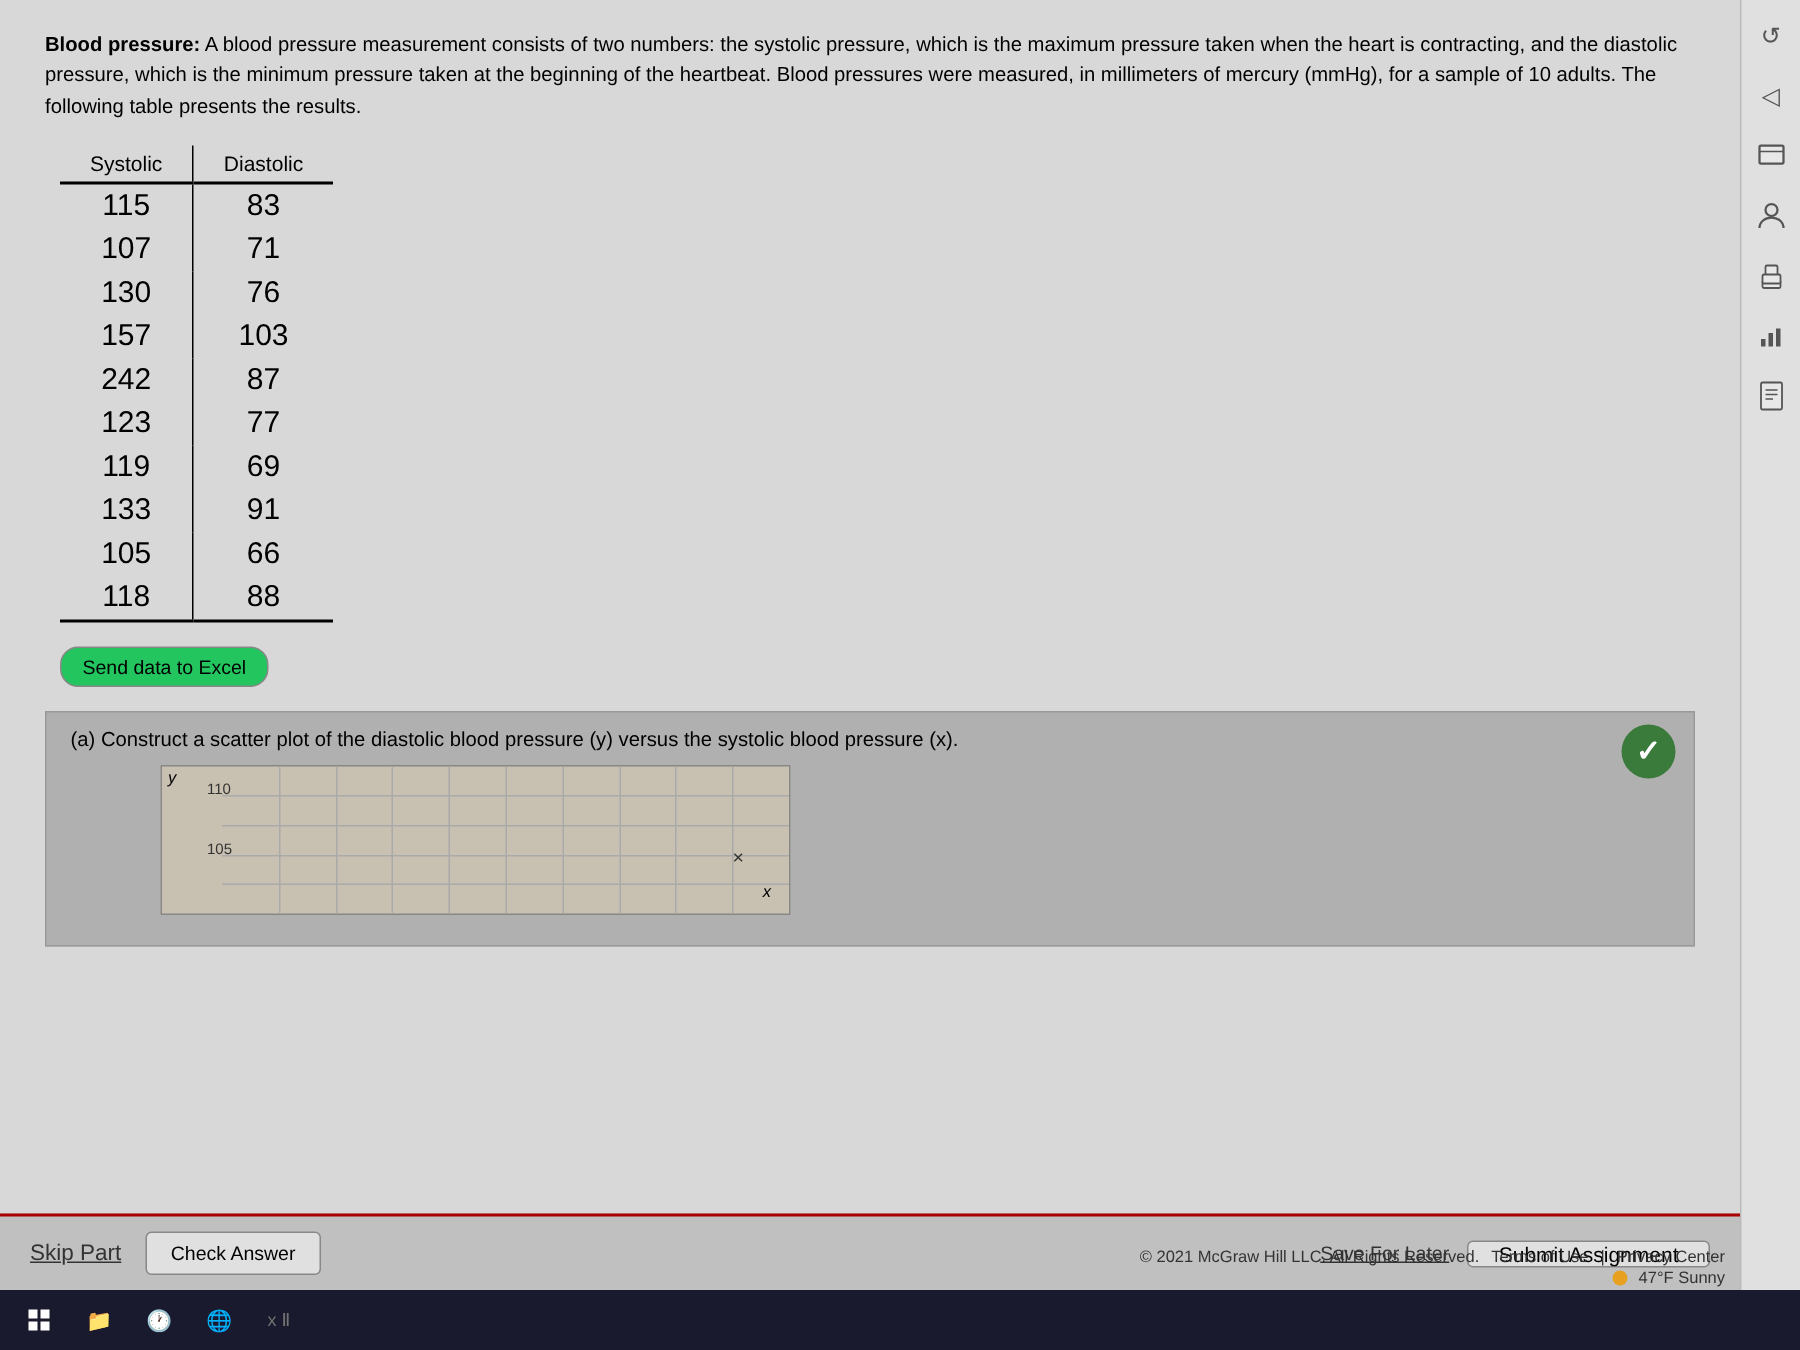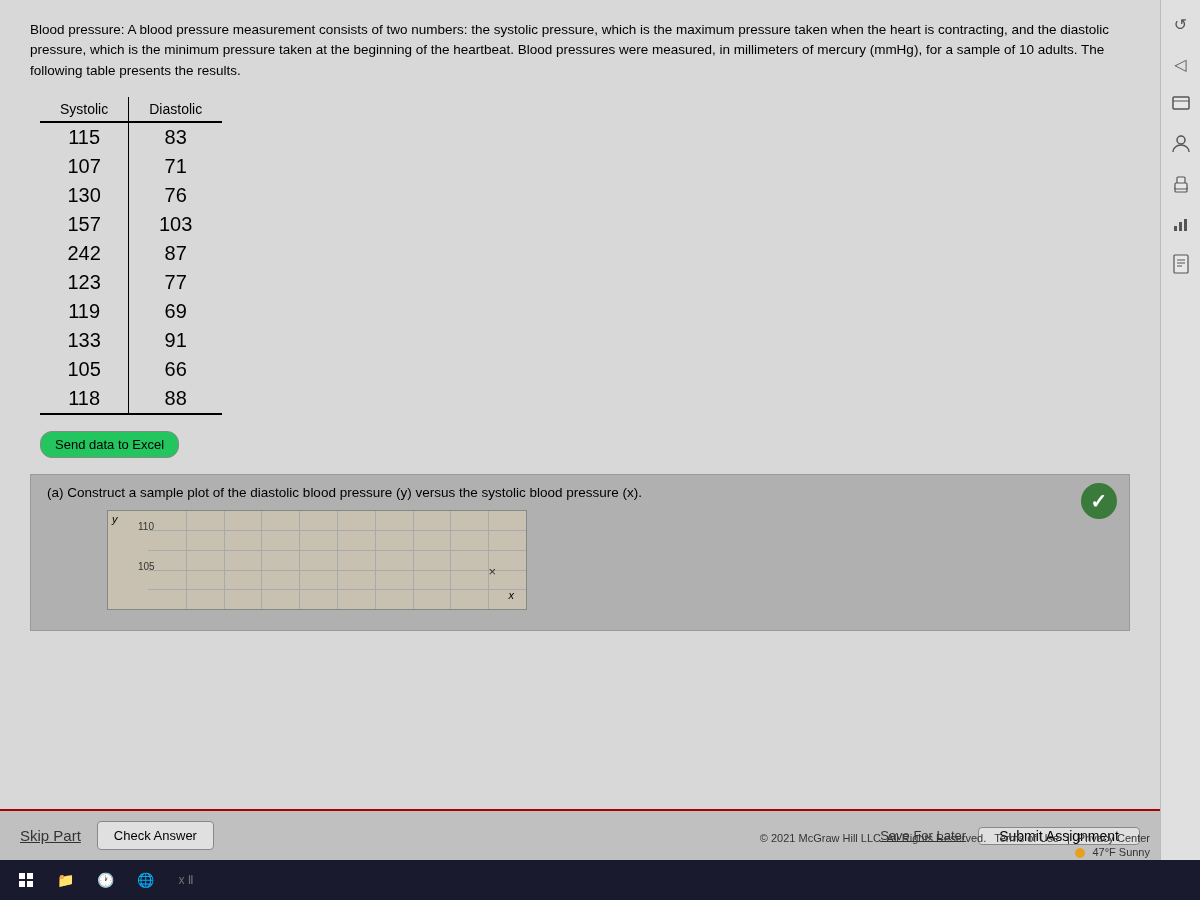--- a/index.html
+++ b/index.html
@@ -55,21 +55,21 @@
     
     .problem-text {
       font-size: 13.5px;
       line-height: 1.5;
       color: #000;
       margin-bottom: 16px;
       font-weight: normal;
     }
 
     .problem-text strong {
-      font-weight: normal;
+      font-weight: bold;
     }
 
     
     .data-table {
       border-collapse: collapse;
       margin-bottom: 16px;
       margin-left: 10px;
     }
 
     .data-table th {
@@ -426,21 +426,21 @@
         </tr>
       </tbody>
   </table>
 
   <div>
     <button class="excel-button">Send data to Excel</button>
   </div>
 
   <div class="part-section">
     <div class="part-checkmark">✓</div>
-    <p class="part-question">(a) Construct a sample plot of the diastolic blood pressure (y) versus the systolic blood pressure (x).</p>
+    <p class="part-question">(a) Construct a scatter plot of the diastolic blood pressure (y) versus the systolic blood pressure (x).</p>
 
     <div class="scatter-container">
       <div class="scatter-plot">
         <span class="y-label">y</span>
 
         <span class="y-tick" style="top: 10px;">110</span>
         <span class="y-tick" style="top: 50px;">105</span>
 
         <div class="grid-lines">
           <div class="grid-line-h" style="top: 20%;"></div>

